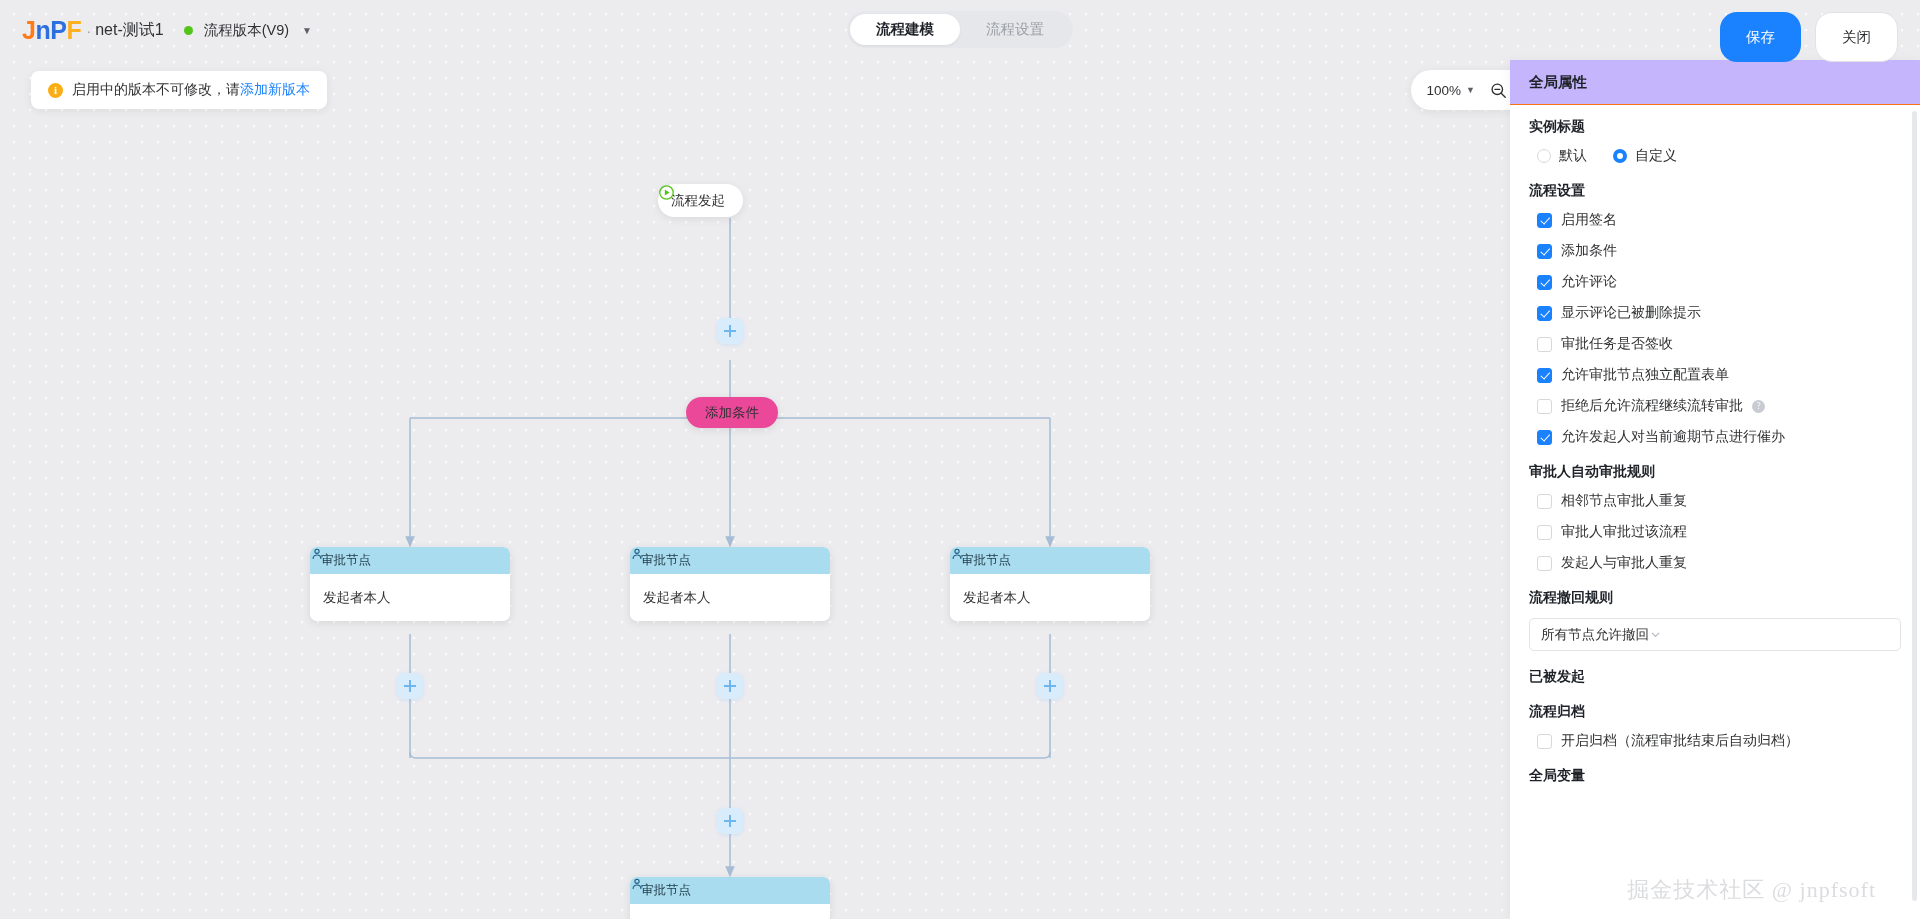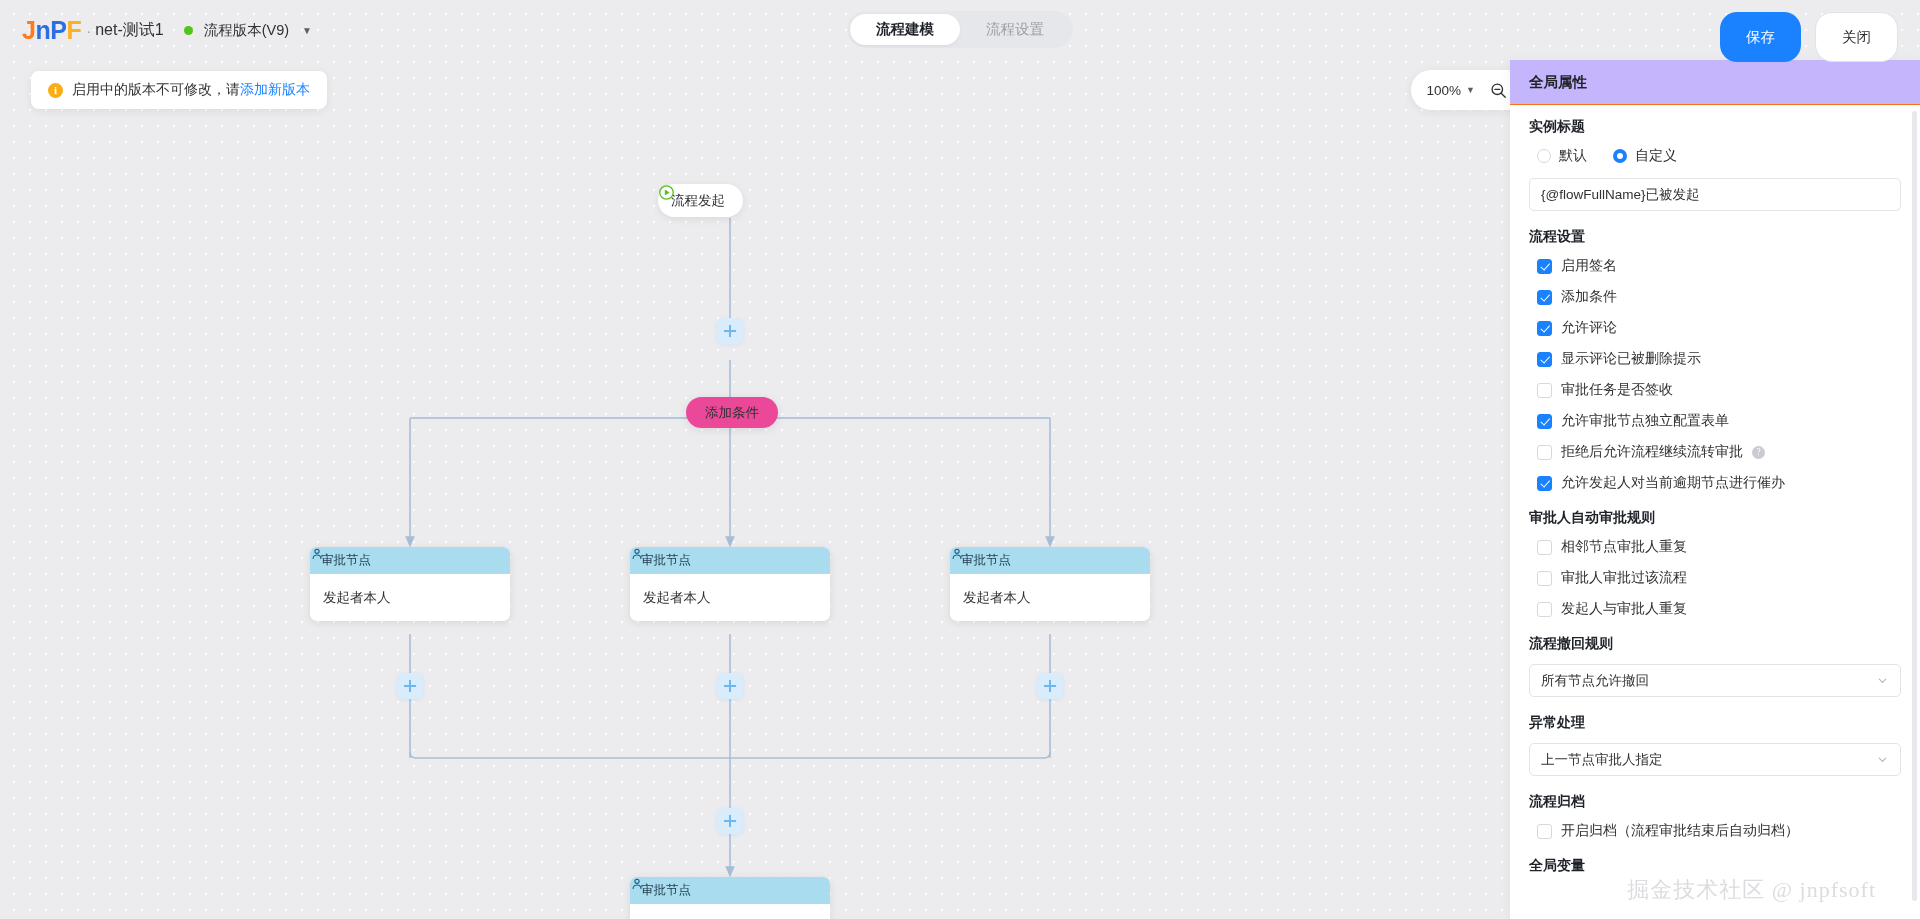--- a/index.html
+++ b/index.html
@@ -167,21 +167,21 @@
   }
   .cb-label{font-size:14px;color:#303133;white-space:nowrap;}
   .help-icon{
     width:13px;height:13px;border-radius:50%;background:#c8ccd2;color:#fff;
     font-size:9.5px;display:flex;align-items:center;justify-content:center;flex:none;
     font-family:"Liberation Serif",serif;
   }
   .select{
     width:100%;height:33px;border:1px solid #e2e4e8;border-radius:5px;
     box-sizing:border-box;padding:0 11px;display:flex;align-items:center;
-    justify-content:space-between;background:#fff;cursor:pointer;
+    justify-content:flex-start;background:#fff;cursor:pointer;
   }
   .select-val{font-size:13.5px;color:#303133;}
   .scrollbar{
     position:absolute;right:3px;top:6px;width:5px;height:790px;
     background:#e6e8eb;border-radius:3px;cursor:pointer;
   }
 
   
   .watermark{
     position:absolute;right:44px;bottom:14px;
@@ -383,21 +383,20 @@
       <div class="radio-row">
         <div class="radio">
           <span class="rdot"></span>
           <span class="rlabel">默认</span>
         </div>
         <div class="radio">
           <span class="rdot on"></span>
           <span class="rlabel">自定义</span>
         </div>
       </div>
-      <input class="text-input" value="{@flowFullName}已被发起" style="">
 
       <div class="sec-title mt">流程设置</div>
 
       <div class="cb-row">
         <span class="cb on"></span>
         <span class="cb-label">启用签名</span>
       </div>
       <div class="cb-row">
         <span class="cb on"></span>
         <span class="cb-label">添加条件</span>
@@ -443,27 +442,21 @@
       </div>
 
       <div class="sec-title mt">流程撤回规则</div>
       <div class="select">
         <span class="select-val">所有节点允许撤回</span>
         <svg width="13" height="13" viewBox="0 0 24 24" fill="none" stroke="#b5b9c0" stroke-width="2.2" stroke-linecap="round">
             <path d="M6 9.5 L12 15.5 L18 9.5"></path>
           </svg>
       </div>
 
-      <div class="sec-title mt">异常处理</div>
-      <div class="select">
-        <span class="select-val">上一节点审批人指定</span>
-        <svg width="13" height="13" viewBox="0 0 24 24" fill="none" stroke="#b5b9c0" stroke-width="2.2" stroke-linecap="round">
-            <path d="M6 9.5 L12 15.5 L18 9.5"></path>
-          </svg>
-      </div>
+      <div class="sec-title mt">已被发起</div>
 
       <div class="sec-title mt">流程归档</div>
       <div class="cb-row">
         <span class="cb"></span>
         <span class="cb-label">开启归档（流程审批结束后自动归档）</span>
       </div>
 
       <div class="sec-title mt">全局变量</div>
 
       <div class="scrollbar"></div>

